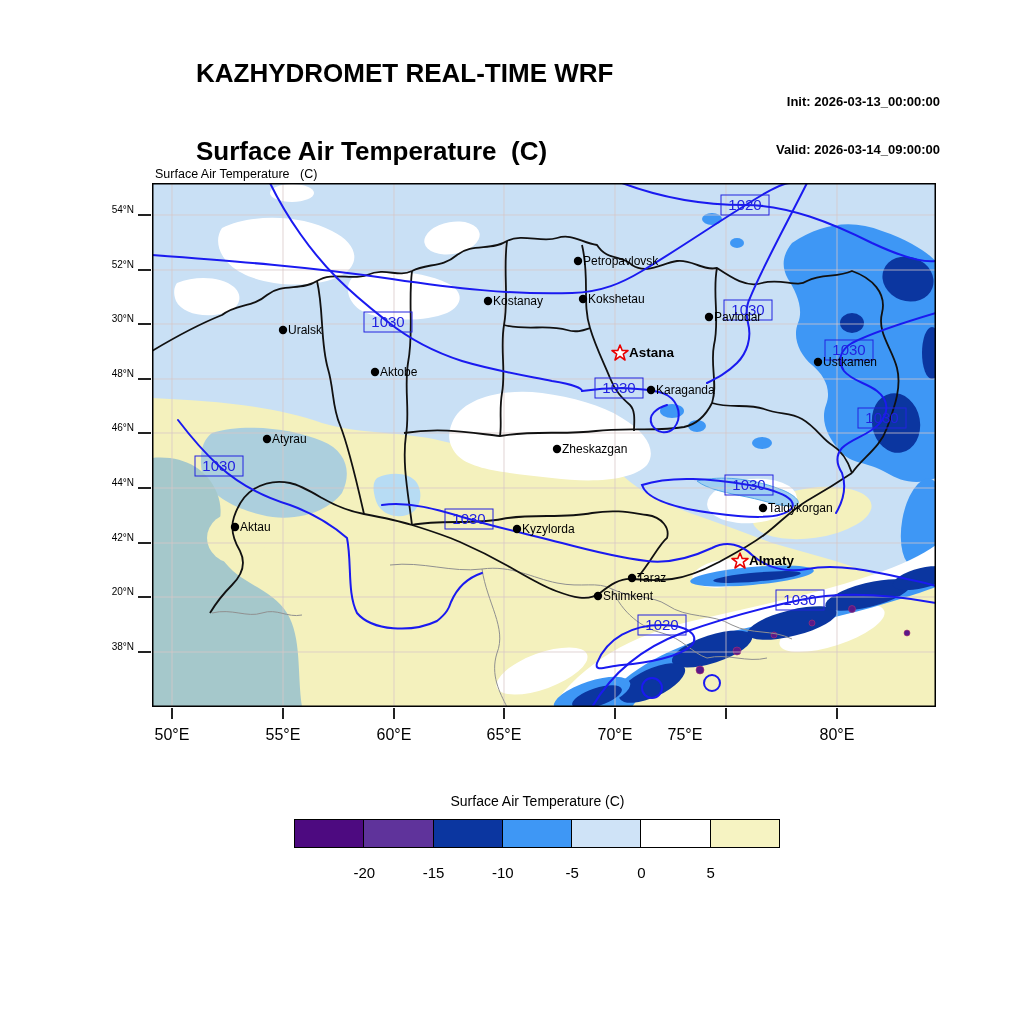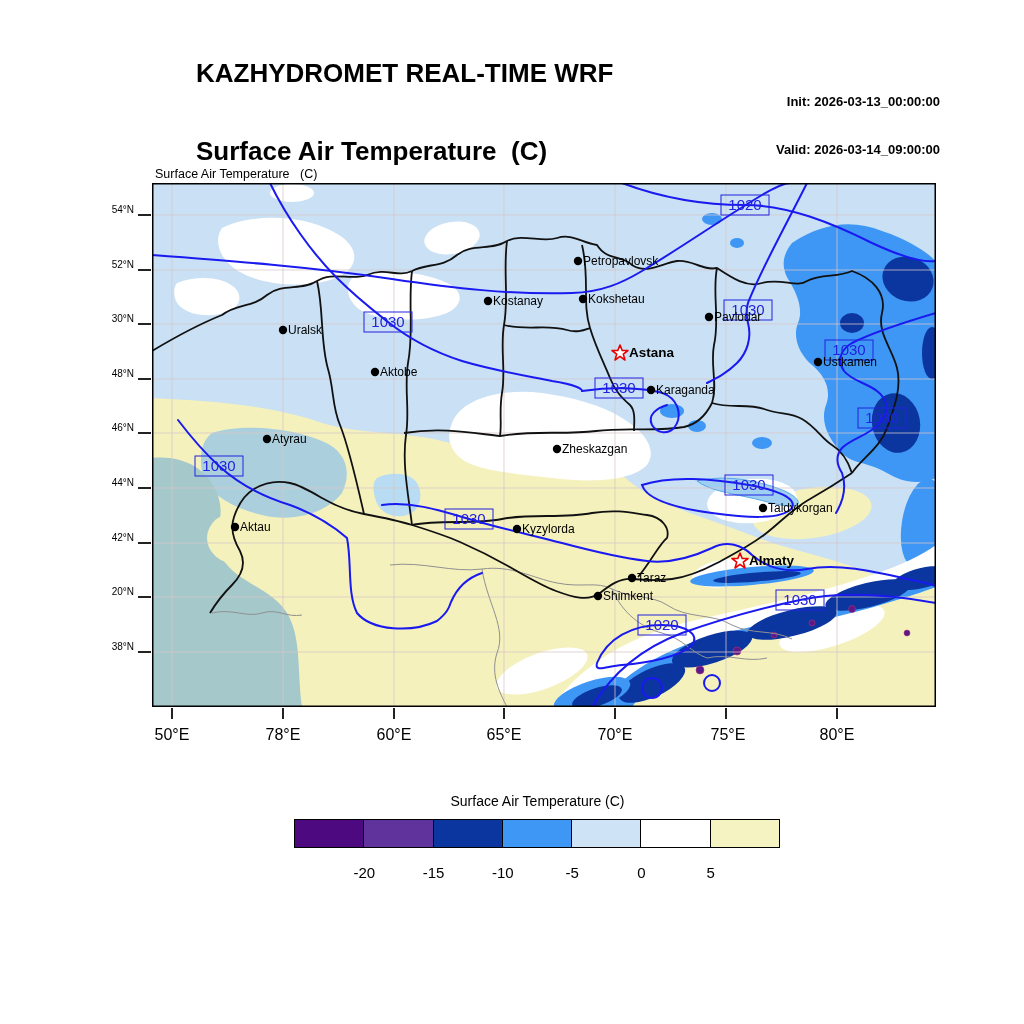--- a/index.html
+++ b/index.html
@@ -252,29 +252,29 @@
     <div class="lat-label" style="top:477px;">44°N</div>
     <div class="lat-tick" style="top:542px;"></div>
     <div class="lat-label" style="top:532px;">42°N</div>
     <div class="lat-tick" style="top:596px;"></div>
     <div class="lat-label" style="top:586px;">20°N</div>
     <div class="lat-tick" style="top:651px;"></div>
     <div class="lat-label" style="top:641px;">38°N</div>
     <div class="lon-tick" style="left:171px;"></div>
     <div class="lon-label" style="left:140px;">50°E</div>
     <div class="lon-tick" style="left:282px;"></div>
-    <div class="lon-label" style="left:251px;">78°E</div>
+    <div class="lon-label" style="left:251px;">55°E</div>
     <div class="lon-tick" style="left:393px;"></div>
     <div class="lon-label" style="left:362px;">60°E</div>
     <div class="lon-tick" style="left:503px;"></div>
     <div class="lon-label" style="left:472px;">65°E</div>
     <div class="lon-tick" style="left:614px;"></div>
     <div class="lon-label" style="left:583px;text-align:center;">70°E</div>
     <div class="lon-tick" style="left:725px;"></div>
-    <div class="lon-label" style="left:696px;">75°E</div>
+    <div class="lon-label" style="left:653px;">75°E</div>
     <div class="lon-tick" style="left:836px;"></div>
     <div class="lon-label" style="left:805px;">80°E</div>
   </div>
 
 <div class="abs cbar-title">Surface Air Temperature (C)</div>
 <div class="abs" id="cbar-cells">
     <div style="background: rgb(77, 10, 128);"></div>
     <div style="background: rgb(95, 51, 155);"></div>
     <div style="background: rgb(11, 54, 160);"></div>
     <div style="background: rgb(62, 151, 245);"></div>

